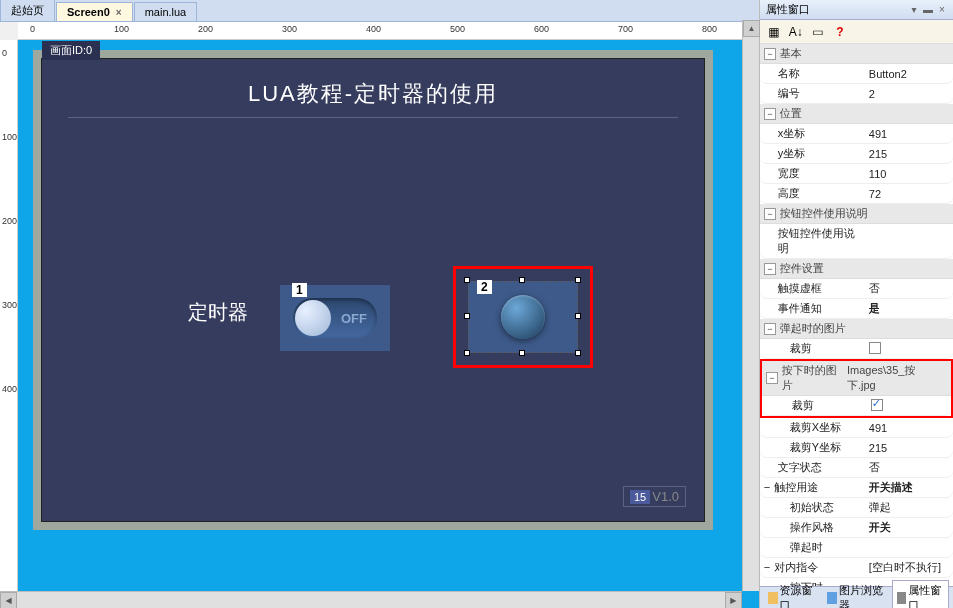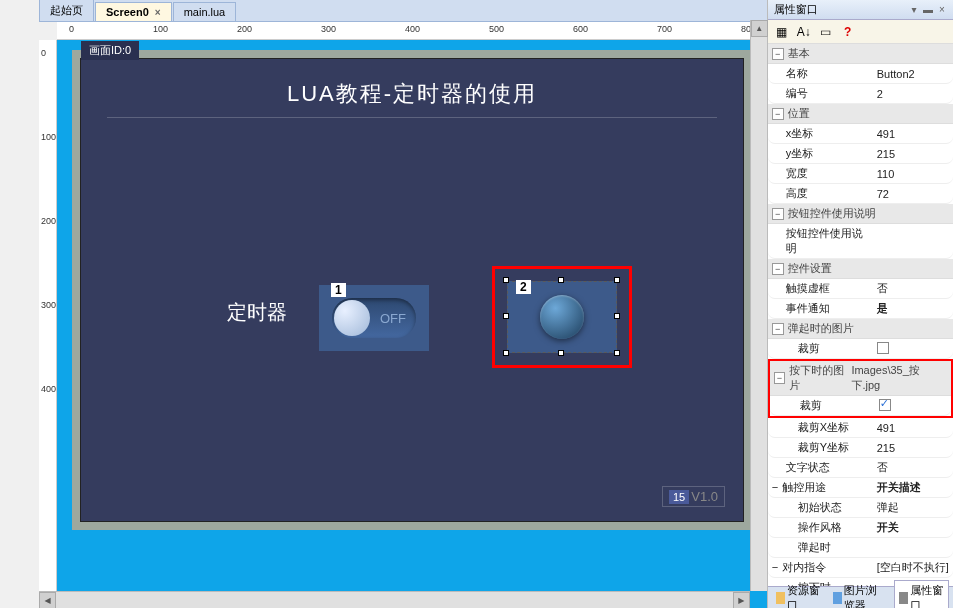--- a/index.html
+++ b/index.html
@@ -1,38 +1,38 @@
 <!DOCTYPE html>
 <html><head>
 <meta charset="utf-8">
 <style>
 * { box-sizing: border-box; margin: 0; padding: 0; font-family: "Microsoft YaHei", Arial, sans-serif; }
 body { width: 953px; height: 608px; background: #f0f0f0; font-size: 12px; display: flex; overflow: hidden; }
-.left-pane { width: 880px; height: 608px; display: flex; flex-direction: column; position: relative; margin-left: 39px; }
+.left-pane { width: 880px; height: 608px; display: flex; flex-direction: column; position: relative; }
 .tabs-bar { height: 22px; background: #d0ddf0; display: flex; align-items: flex-end; border-bottom: 1px solid #9db5d8; }
 .tab { padding: 3px 10px; background: #d0ddf0; border: 1px solid #9db5d8; border-bottom: none; margin-right: 1px; cursor: pointer; font-size: 11px; display: flex; align-items: center; }
 .tab.active { background: #fff8e1; font-weight: bold; }
 .tab .close { margin-left: 6px; color: #666; font-size: 10px; }
 .ruler-h { height: 18px; background: #fff; border-bottom: 1px solid #ccc; position: relative; font-size: 9px; color: #333; margin-left: 18px; }
 .ruler-h .tick { position: absolute; top: 2px; font-size: 9px; }
 .canvas-wrap { flex: 1; display: flex; }
 .ruler-v { width: 18px; background: #fff; border-right: 1px solid #ccc; position: relative; font-size: 9px; color: #333; }
 .ruler-v .tick { position: absolute; left: 2px; font-size: 9px; writing-mode: horizontal-tb; }
 .canvas-area { flex: 1; background: #0ea5e9; position: relative; overflow: hidden; }
 .screen-bg { position: absolute; left: 15px; top: 10px; width: 680px; height: 480px; background: #9ea89e; }
 .screen { position: absolute; left: 8px; top: 8px; width: 664px; height: 464px; background: #353c5e; border: 1px solid #222; }
 .screen-id { position: absolute; left: 0; top: -18px; background: #2a3050; color: #fff; font-size: 11px; padding: 2px 8px; }
 .screen-title { text-align: center; color: #fff; font-size: 22px; margin-top: 20px; font-weight: normal; letter-spacing: 2px; }
 .divider { width: 92%; height: 1px; background: rgba(255,255,255,0.2); margin: 8px auto; }
 .timer-label { position: absolute; left: 146px; top: 240px; color: #fff; font-size: 20px; }
 .toggle-box { position: absolute; left: 238px; top: 226px; width: 110px; height: 66px; background: #3d5a8a; display: flex; align-items: center; justify-content: center; }
 .toggle-box .num { position: absolute; top: -2px; left: 12px; background: #fff; color: #000; font-size: 12px; padding: 0 4px; font-weight: bold; }
 .toggle-pill { width: 84px; height: 40px; background: linear-gradient(#2d4870,#4468a0); border-radius: 20px; display: flex; align-items: center; position: relative; box-shadow: inset 0 2px 4px rgba(0,0,0,0.4); }
 .toggle-knob { width: 36px; height: 36px; background: radial-gradient(circle at 30% 30%, #e8f0ff, #a0b8d8); border-radius: 50%; margin-left: 2px; }
-.toggle-text { position: absolute; right: 10px; color: #8aa8d0; font-weight: normal; font-size: 13px; text-align: center; }
+.toggle-text { position: absolute; right: 10px; color: #8aa8d0; font-weight: bold; font-size: 13px; text-align: center; }
 .button-sel { position: absolute; left: 411px; top: 207px; width: 140px; height: 102px; border: 3px solid #ff0000; }
 .button-box { position: absolute; left: 12px; top: 12px; width: 110px; height: 72px; background: #3d5a8a; display: flex; align-items: center; justify-content: center; border: 1px dashed #5a5a5a; }
 .button-box .num { position: absolute; top: -2px; left: 8px; background: #fff; color: #000; font-size: 12px; padding: 0 4px; font-weight: bold; }
 .round-btn { width: 44px; height: 44px; background: radial-gradient(circle at 35% 30%, #6da8d8, #1a3a58); border-radius: 50%; box-shadow: 0 2px 6px rgba(0,0,0,0.5), inset 0 1px 2px rgba(255,255,255,0.3); }
 .sel-handle { position: absolute; width: 6px; height: 6px; background: #fff; border: 1px solid #000; }
 .version-box { position: absolute; right: 18px; bottom: 14px; background: #353c5e; border: 1px solid rgba(255,255,255,0.2); padding: 2px 6px; }
 .version-box .vnum { background: #4a5a9a; color: #fff; padding: 1px 4px; font-size: 11px; }
 .version-box .vtxt { color: #888; font-size: 13px; margin-left: 2px; }
 .scroll-h { position: absolute; bottom: 0; left: 0; right: 17px; height: 17px; background: #e0e0e0; border-top: 1px solid #bbb; display: flex; }
 .scroll-h .track { flex: 1; }

